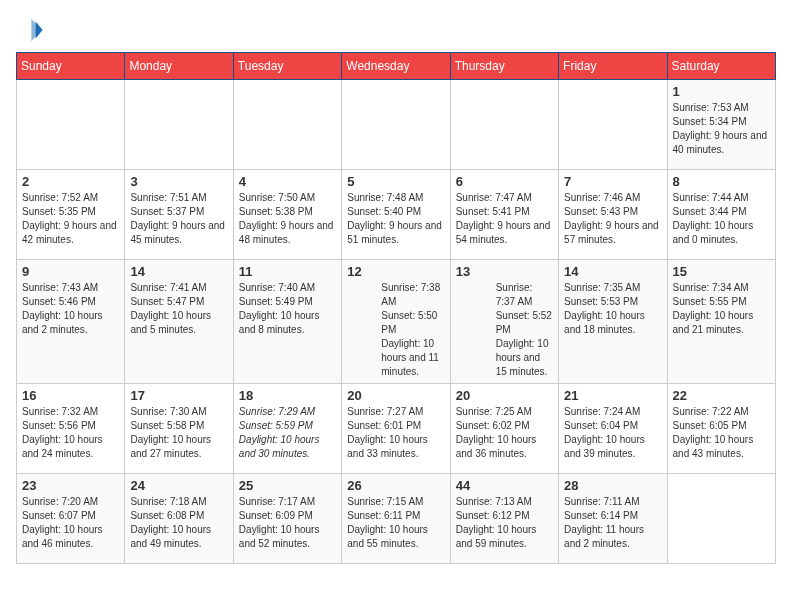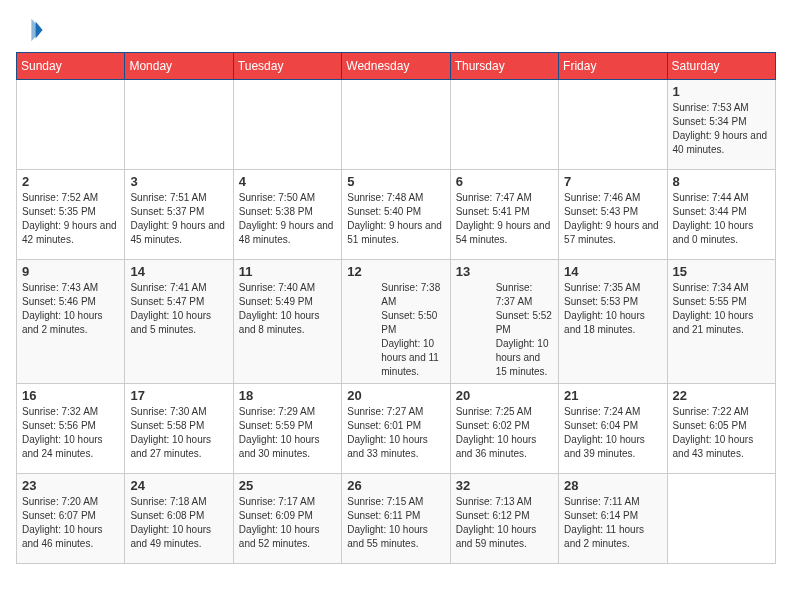--- a/index.html
+++ b/index.html
@@ -233,21 +233,21 @@
 Daylight: 10 hours and 24 minutes.</div>
         </td>
         <td>
           <span class="day-number">17</span>
           <div class="day-info" style="white-space: pre-wrap;">Sunrise: 7:30 AM
 Sunset: 5:58 PM
 Daylight: 10 hours and 27 minutes.</div>
         </td>
         <td>
           <span class="day-number">18</span>
-          <div class="day-info" style="white-space: pre-wrap;">Sunrise: 7:29 AM
+          <div class="day-info" style="white-space: pre-wrap; font-style: italic;">Sunrise: 7:29 AM
 Sunset: 5:59 PM
 Daylight: 10 hours and 30 minutes.</div>
         </td>
         <td>
           <span class="day-number">20</span>
           <div class="day-info" style="white-space: pre-wrap;">Sunrise: 7:27 AM
 Sunset: 6:01 PM
 Daylight: 10 hours and 33 minutes.</div>
         </td>
         <td>
@@ -288,21 +288,21 @@
 Sunset: 6:09 PM
 Daylight: 10 hours and 52 minutes.</div>
         </td>
         <td>
           <span class="day-number">26</span>
           <div class="day-info" style="white-space: pre-wrap;">Sunrise: 7:15 AM
 Sunset: 6:11 PM
 Daylight: 10 hours and 55 minutes.</div>
         </td>
         <td>
-          <span class="day-number">32</span>
+          <span class="day-number">44</span>
           <div class="day-info" style="white-space: pre-wrap;">Sunrise: 7:13 AM
 Sunset: 6:12 PM
 Daylight: 10 hours and 59 minutes.</div>
         </td>
         <td>
           <span class="day-number">28</span>
           <div class="day-info" style="white-space: pre-wrap;">Sunrise: 7:11 AM
 Sunset: 6:14 PM
 Daylight: 11 hours and 2 minutes.</div>
         </td>

